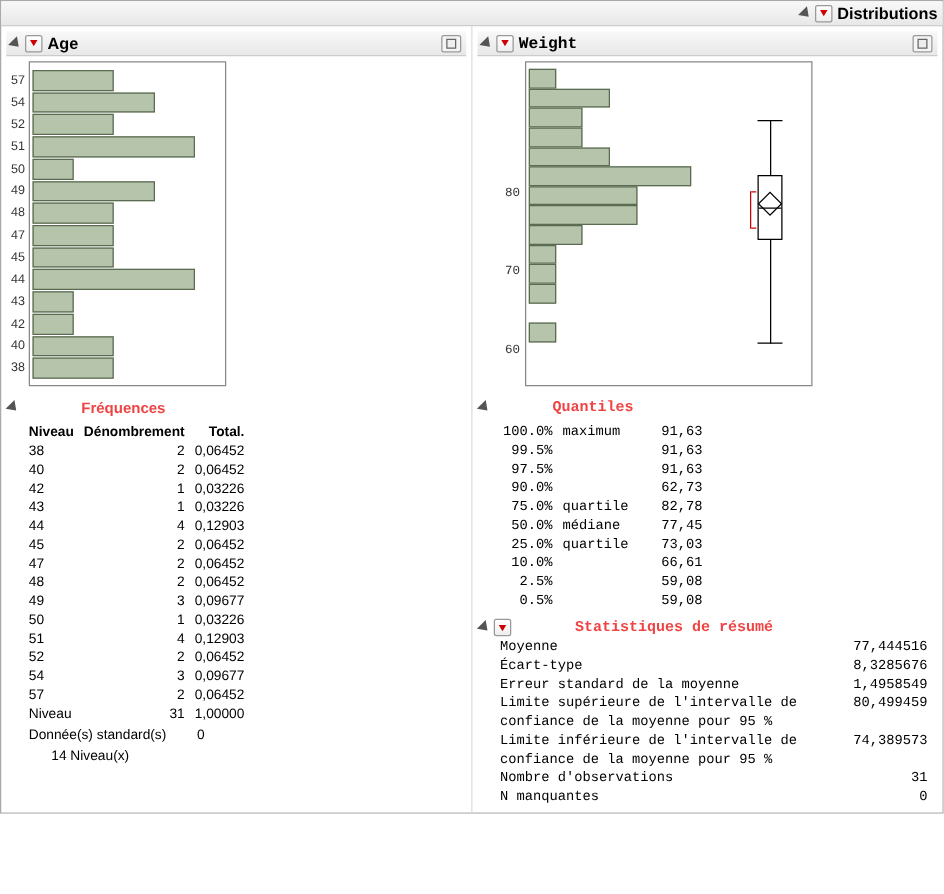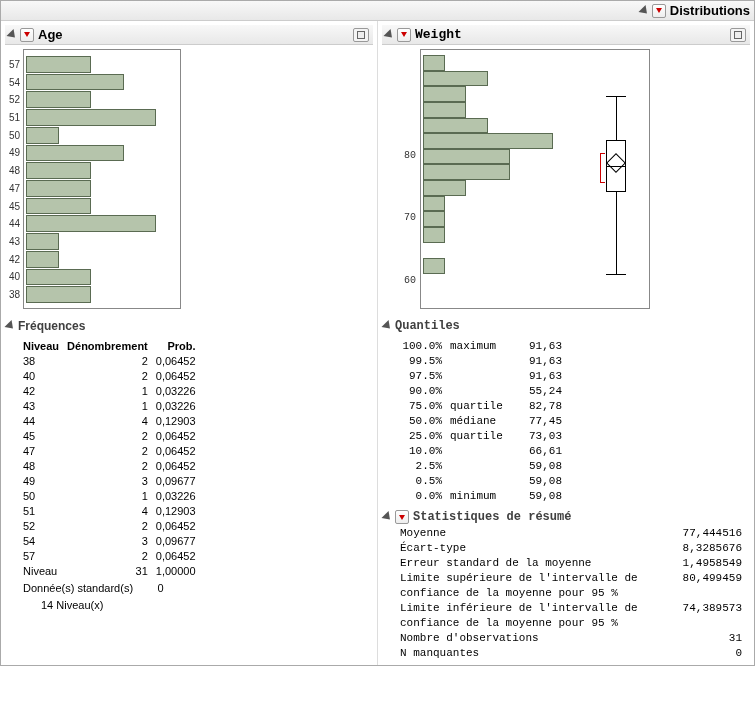--- a/index.html
+++ b/index.html
@@ -13,21 +13,21 @@
 .redbtn { width: 14px; height: 14px; background: linear-gradient(#fff, #eee); border: 1px solid #999; border-radius: 2px; display: flex; align-items: center; justify-content: center; margin-right: 4px; cursor: pointer; }
 .redbtn::after { content: ''; width: 0; height: 0; border-left: 3px solid transparent; border-right: 3px solid transparent; border-top: 5px solid #c00; }
 .spacer { flex: 1; }
 .popicon { width: 16px; height: 14px; border: 1px solid #999; border-radius: 2px; background: #f4f4f4; cursor: pointer; display: flex; align-items: center; justify-content: center; }
 .popicon::after { content: ''; width: 6px; height: 6px; border: 1px solid #666; background: #eee; }
 .cols { display: flex; }
 .col { flex: 1; padding: 4px; }
 .col + .col { border-left: 1px solid #ddd; font-family: Liberation Mono, monospace; }
 .section-title { display: flex; align-items: center; font-weight: bold; font-size: 12px; padding: 2px 2px; color: #333; }
 .section-title .triangle { transform: rotate(45deg); }
-.tgrey { color: #404040; }
+.tgrey { color: #ef4444; margin-left: 47px; }
 .chartbox { border: 1px solid #888; background: #fff; margin: 4px 0 8px 18px; position: relative; }
 .chartbox.age { width: 158px; height: 260px; }
 .chartbox.weight { width: 230px; height: 260px; margin-left: 38px; }
 .axis-label { position: absolute; font-size: 10px; color: #333; text-align: right; }
 .bar { position: absolute; background: #b5c4ab; border: 1px solid #5a6b52; }
 .boxplot { position: absolute; right: 8px; top: 20px; bottom: 20px; width: 50px; }
 .bp-line { position: absolute; left: 50%; width: 1px; background: #000; }
 .bp-box { position: absolute; left: 30%; width: 40%; border: 1px solid #000; background: #fff; }
 .bp-whisk { position: absolute; left: 30%; width: 40%; height: 1px; background: #000; }
 .bp-bracket { position: absolute; left: 18%; width: 6px; border-left: 1px solid #c00; }
@@ -100,21 +100,21 @@
       <div class="section-title">
         <span class="triangle open"></span>
         <span class="tgrey">Fréquences</span>
       </div>
       <div class="tbl">
         <table>
           <thead>
               <tr>
             <th>Niveau</th>
             <th class="r">Dénombrement</th>
-            <th class="r">Prob.</th>
+            <th class="r">Total.</th>
           </tr>
             </thead>
           <tbody id="freq-body">
               <tr>
                 <td>38</td>
                 <td class="r">2</td>
                 <td class="r">0,06452</td>
               </tr>
               <tr>
                 <td>40</td>
@@ -256,21 +256,21 @@
                 <td class="r" style="width:50px">91,63</td>
               </tr>
               <tr>
                 <td class="r" style="width:50px">97.5%</td>
                 <td class="lab" style="width:70px"></td>
                 <td class="r" style="width:50px">91,63</td>
               </tr>
               <tr>
                 <td class="r" style="width:50px">90.0%</td>
                 <td class="lab" style="width:70px"></td>
-                <td class="r" style="width:50px">55,24</td>
+                <td class="r" style="width:50px">62,73</td>
               </tr>
               <tr>
                 <td class="r" style="width:50px">75.0%</td>
                 <td class="lab" style="width:70px">quartile</td>
                 <td class="r" style="width:50px">82,78</td>
               </tr>
               <tr>
                 <td class="r" style="width:50px">50.0%</td>
                 <td class="lab" style="width:70px">médiane</td>
                 <td class="r" style="width:50px">77,45</td>
@@ -286,25 +286,20 @@
                 <td class="r" style="width:50px">66,61</td>
               </tr>
               <tr>
                 <td class="r" style="width:50px">2.5%</td>
                 <td class="lab" style="width:70px"></td>
                 <td class="r" style="width:50px">59,08</td>
               </tr>
               <tr>
                 <td class="r" style="width:50px">0.5%</td>
                 <td class="lab" style="width:70px"></td>
-                <td class="r" style="width:50px">59,08</td>
-              </tr>
-              <tr>
-                <td class="r" style="width:50px">0.0%</td>
-                <td class="lab" style="width:70px">minimum</td>
                 <td class="r" style="width:50px">59,08</td>
               </tr>
             </tbody>
           </table>
       </div>
 
       <div class="section-title" style="margin-top:4px">
         <span class="triangle open"></span>
         <span class="redbtn"></span>
         <span class="tgrey">Statistiques de résumé</span>

